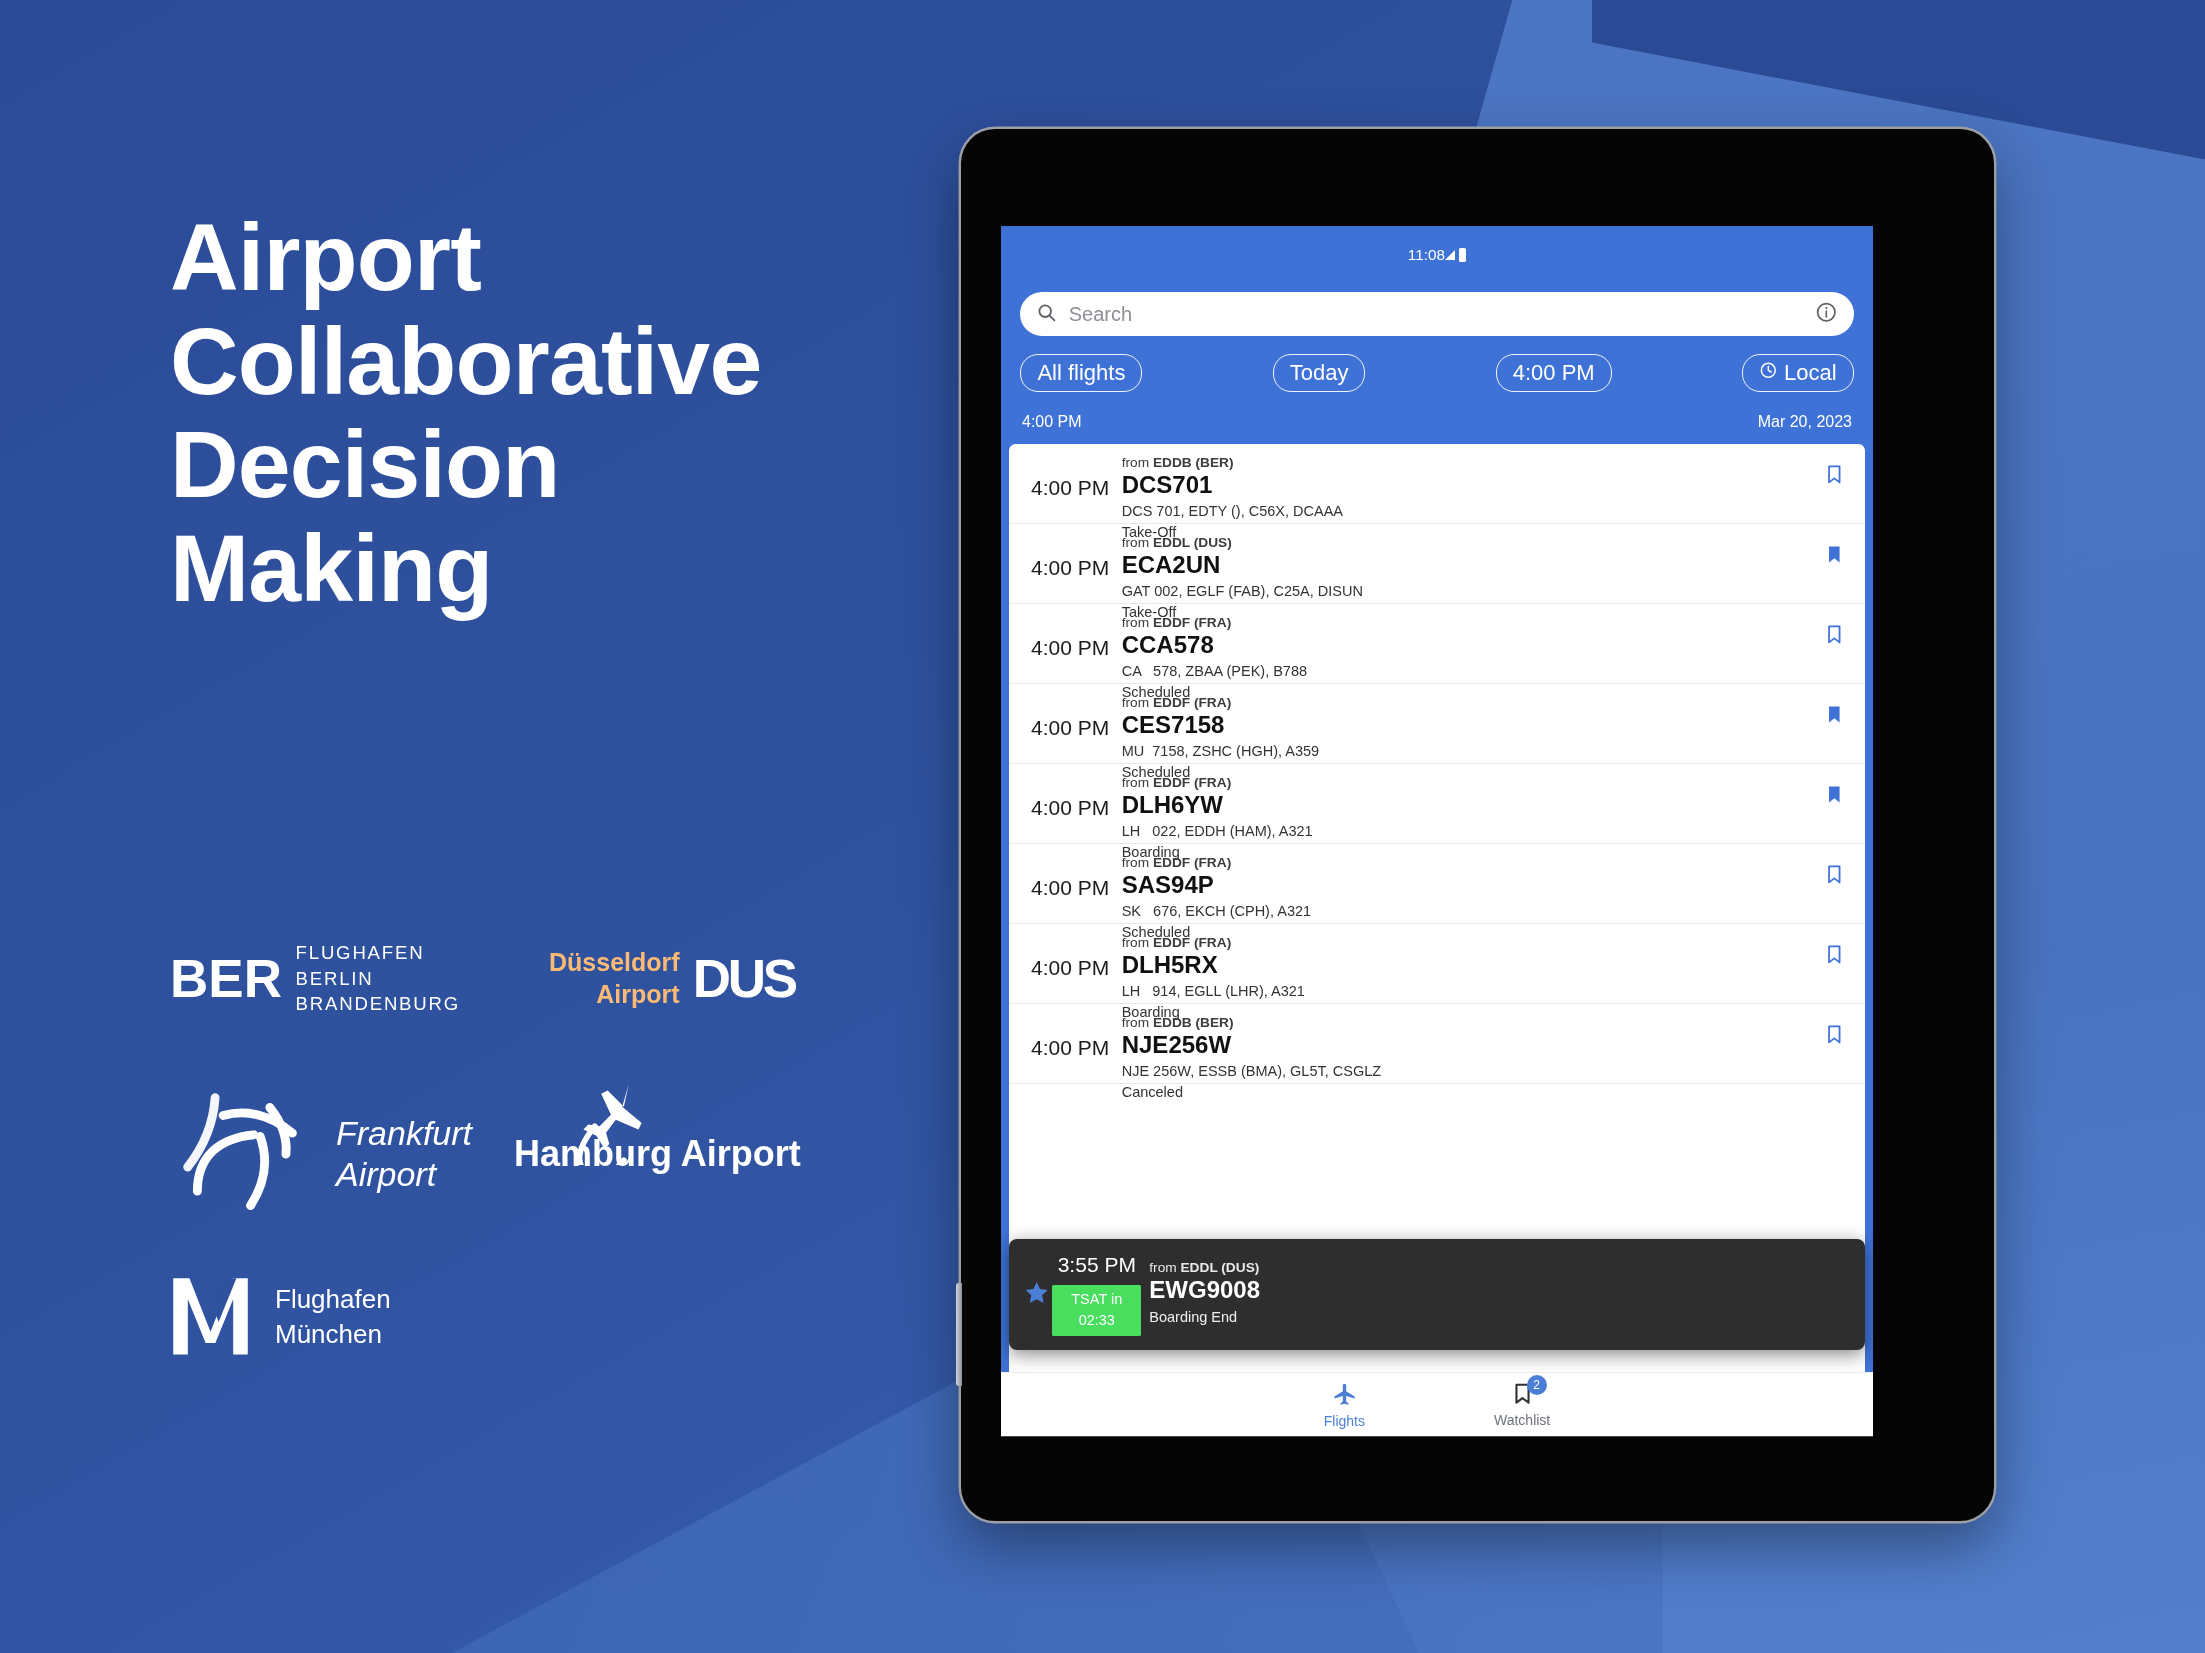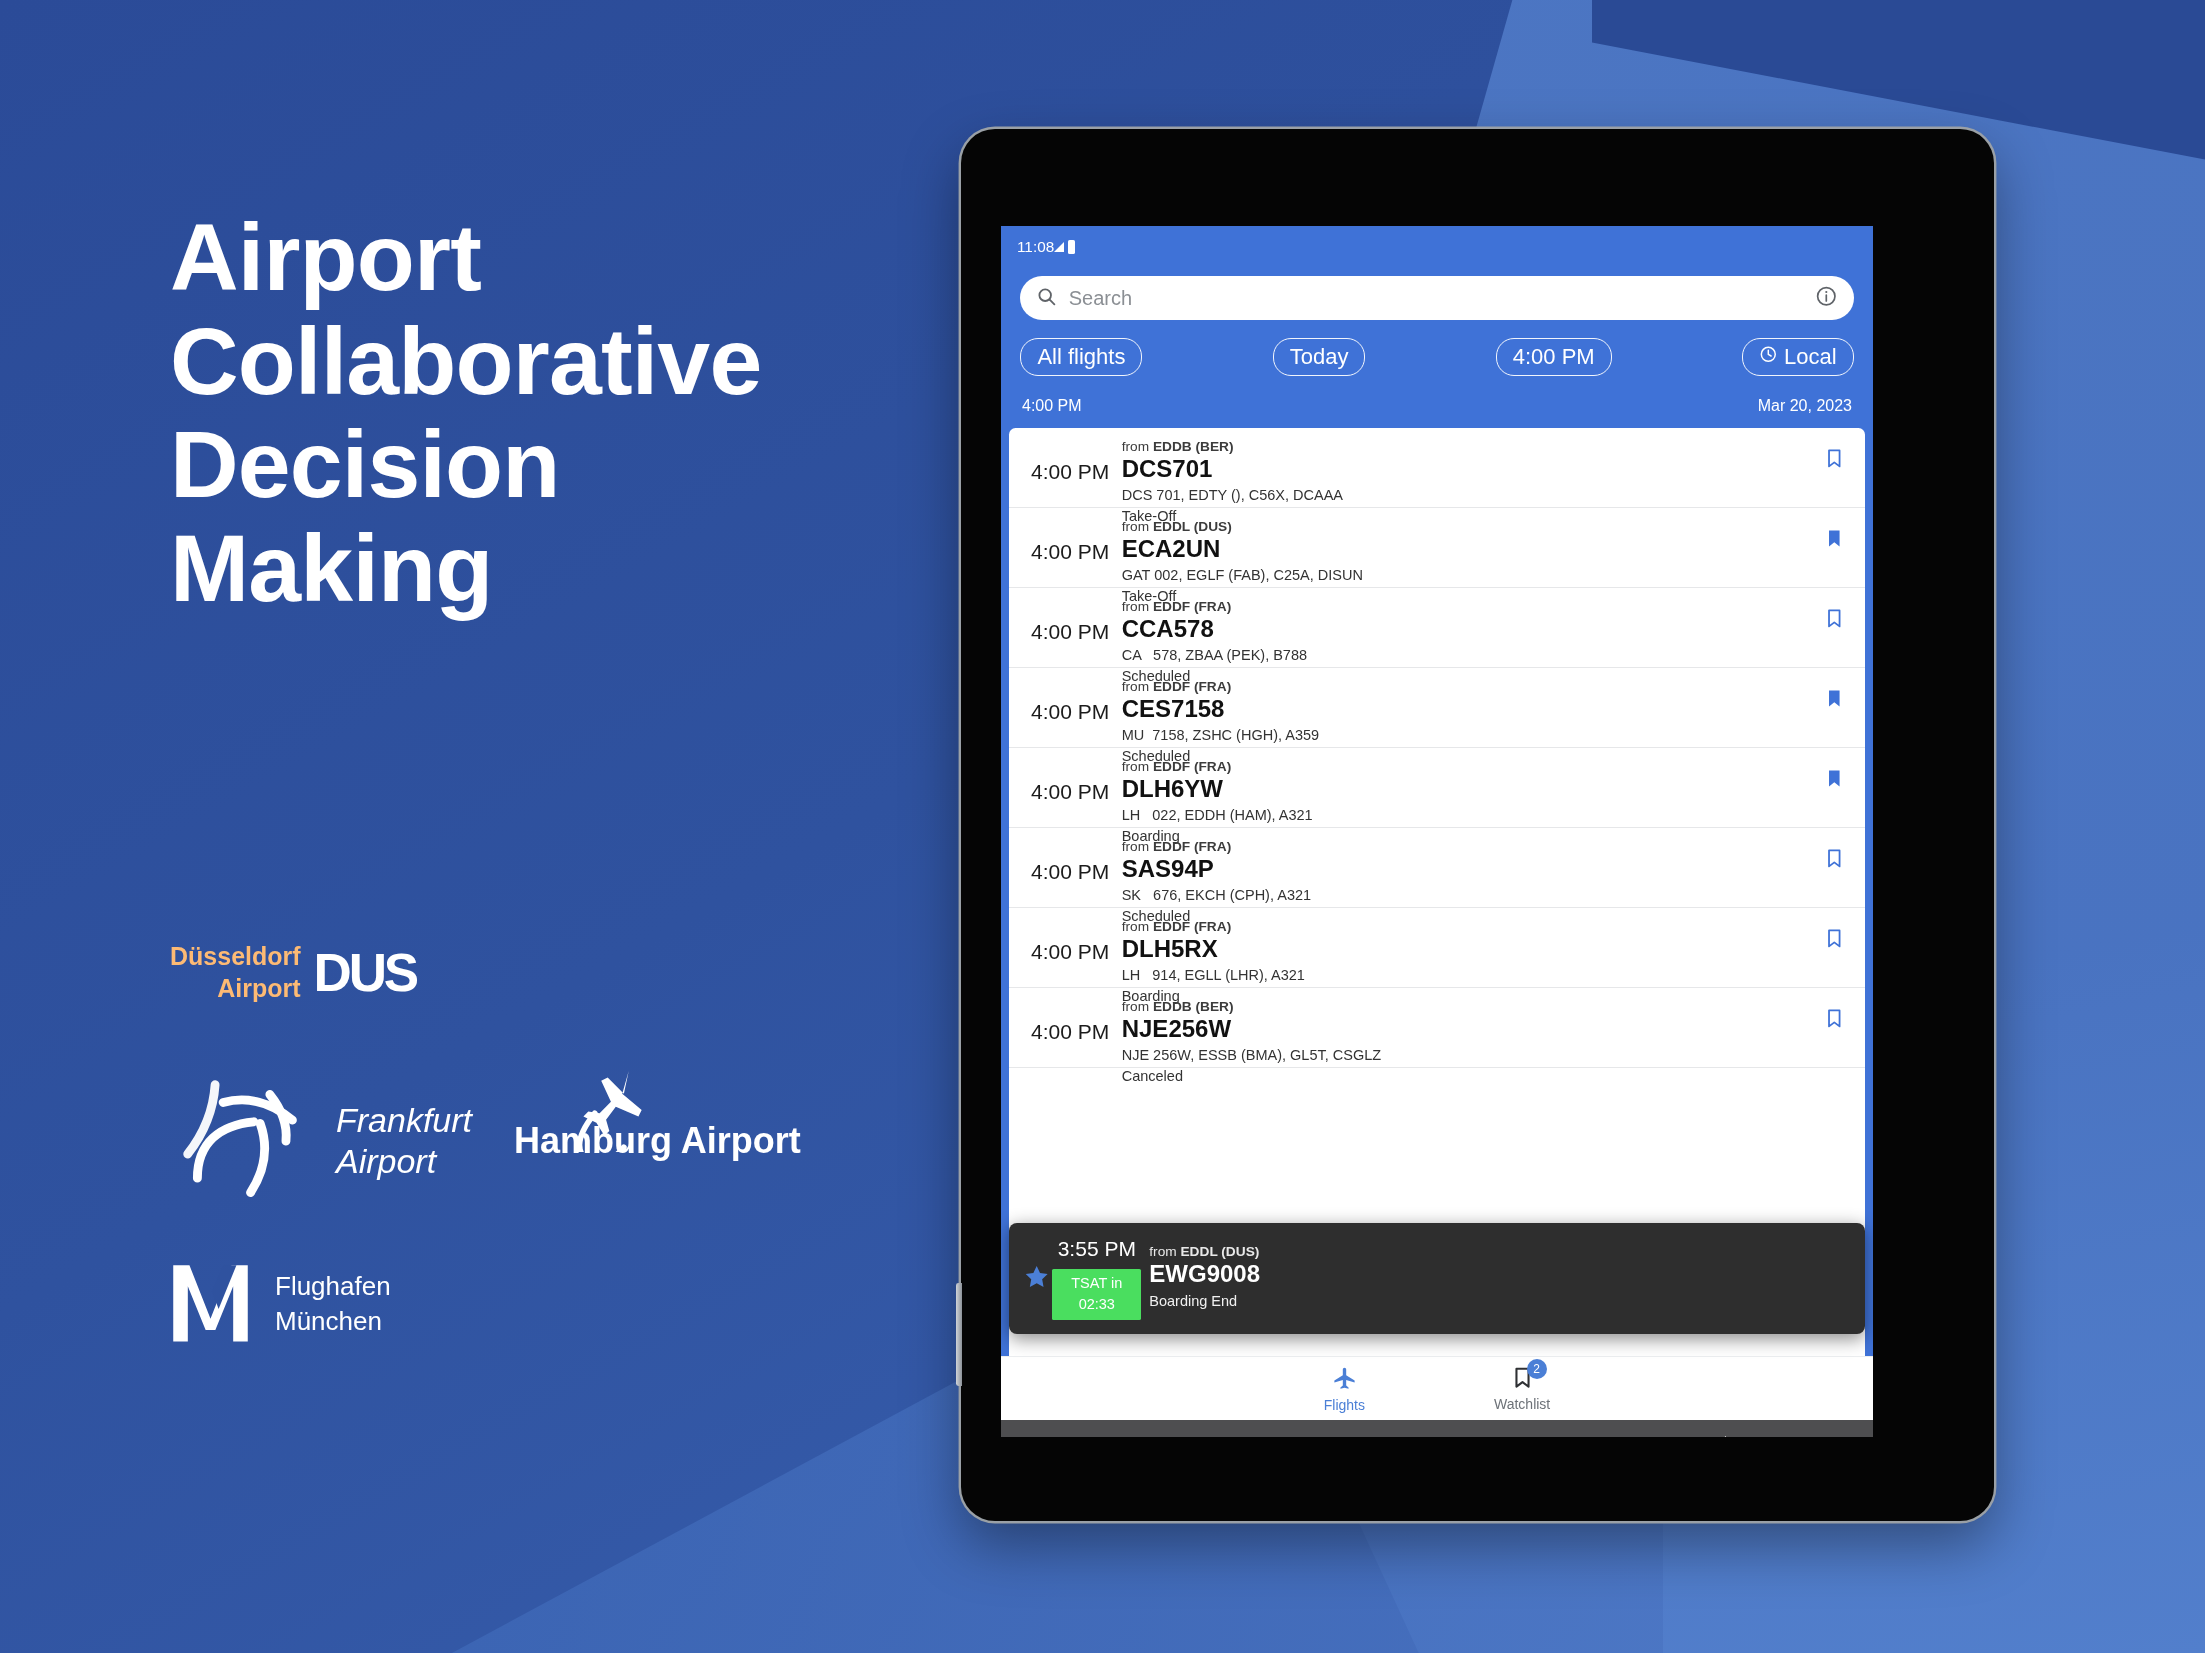--- a/index.html
+++ b/index.html
@@ -157,22 +157,22 @@
 
   
   .app-header {
     background: #3F72D7;
     padding: 0;
   }
   .status-bar {
     height: 26px;
     display: flex;
     align-items: center;
-    justify-content: flex-start;
-    padding: 8px 16px;
+    justify-content: center;
+    padding: 16px 16px;
   }
   .status-time {
     color: #fff;
     font-size: 15.3px;
     font-weight: 500;
   }
   .status-icons { display: flex; align-items: center; gap: 4px; }
   .sig-tri {
     width: 0; height: 0;
     border-left: 10.5px solid transparent;
@@ -413,20 +413,26 @@
     <h1 class="headline">Airport
 Collaborative
 Decision
 Making</h1>
   </div>
 
   <div class="logos">
 
     <div class="logo-row row1">
 
+      <div class="ber-logo">
+        <div class="ber-mark">BER</div>
+        <div class="ber-sub" style="white-space:pre-line">FLUGHAFEN
+BERLIN
+BRANDENBURG</div>
+      </div>
 
       <div class="dus-logo">
         <div class="dus-words" style="white-space:pre-line">Düsseldorf
 Airport</div>
         <div class="dus-mark">DUS</div>
       </div>
     </div>
 
     <div class="logo-row row2">
 

